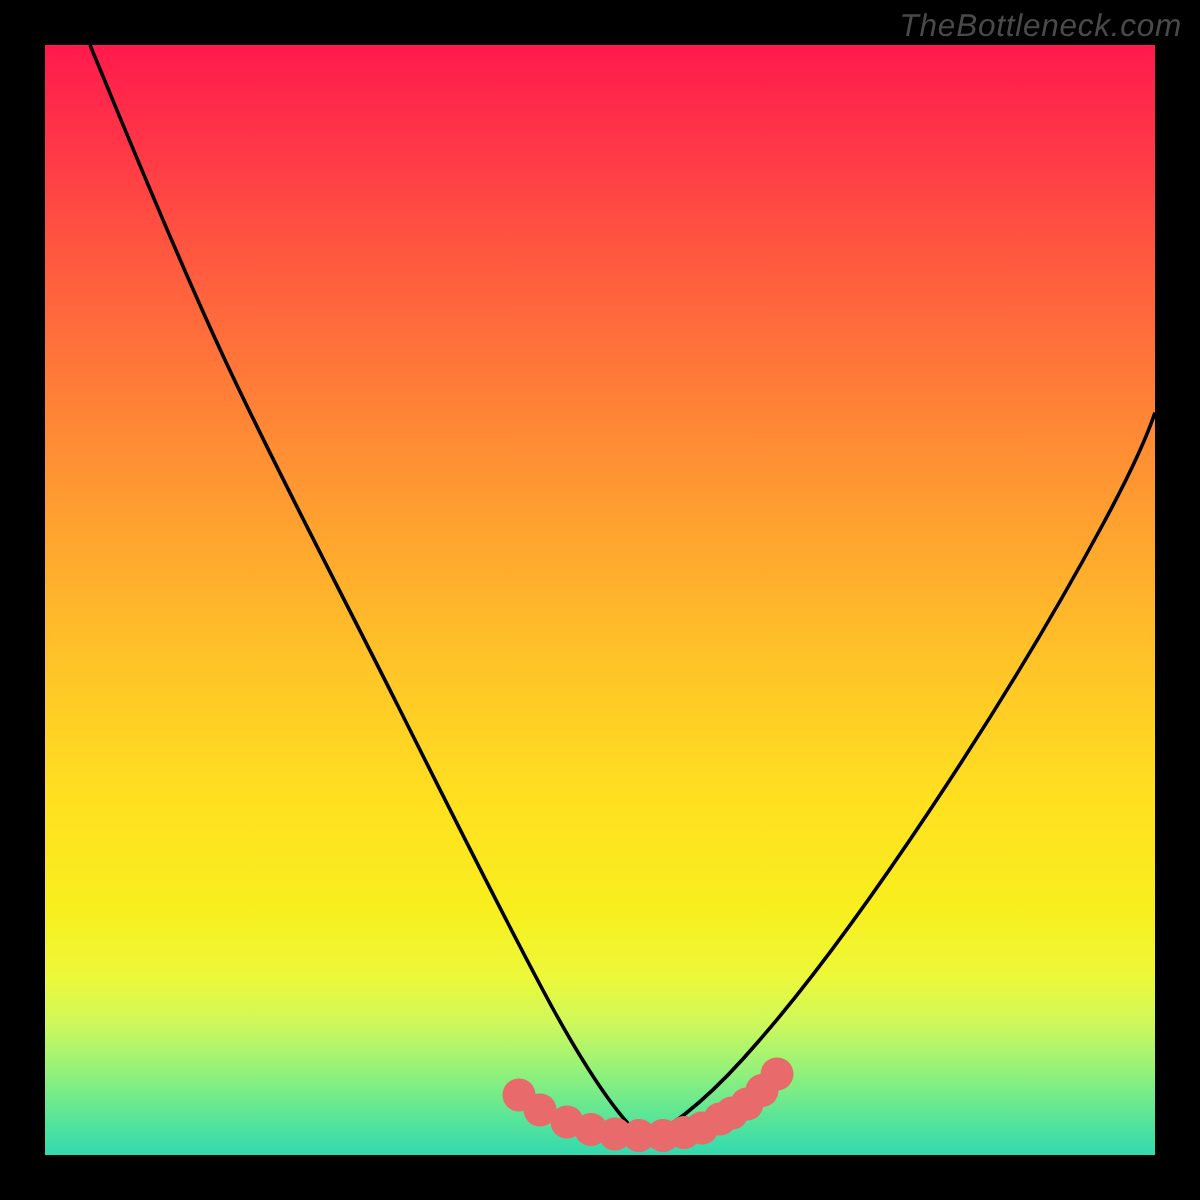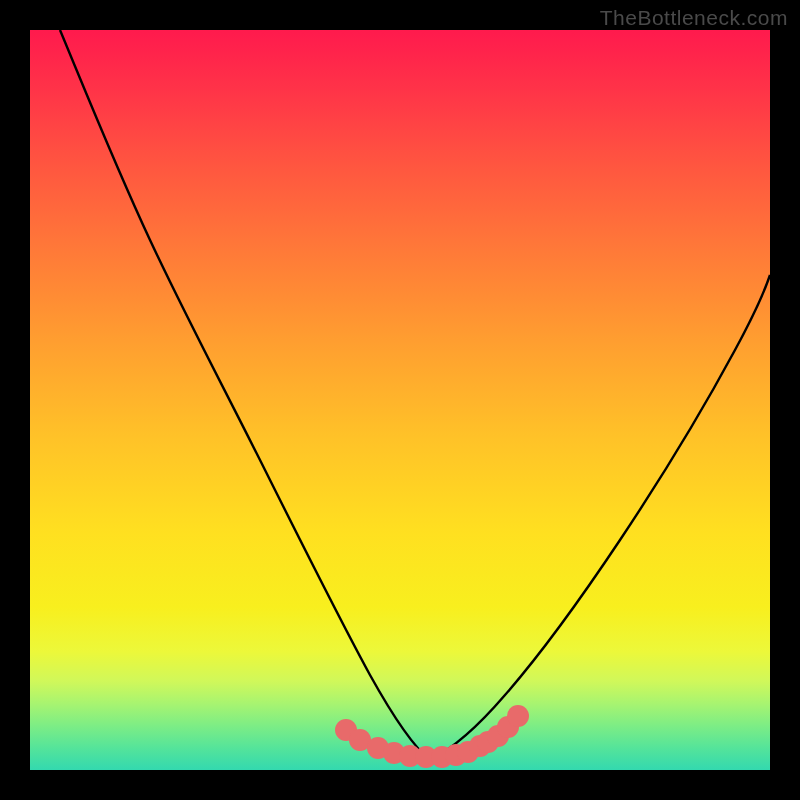--- a/index.html
+++ b/index.html
@@ -52,20 +52,21 @@
   }
   .watermark {
     position: absolute;
     top: 6px;
     right: 12px;
     color: #4a4a4a;
     font-size: 21px;
     font-weight: 500;
     letter-spacing: 0.5px;
     user-select: none;
+    font-style: italic;
   }
 </style>
 </head>
 <body>
 
 <div class="frame">
   <div class="plot">
     <svg viewBox="0 0 740 740">
 
       <path d="M 30 0

